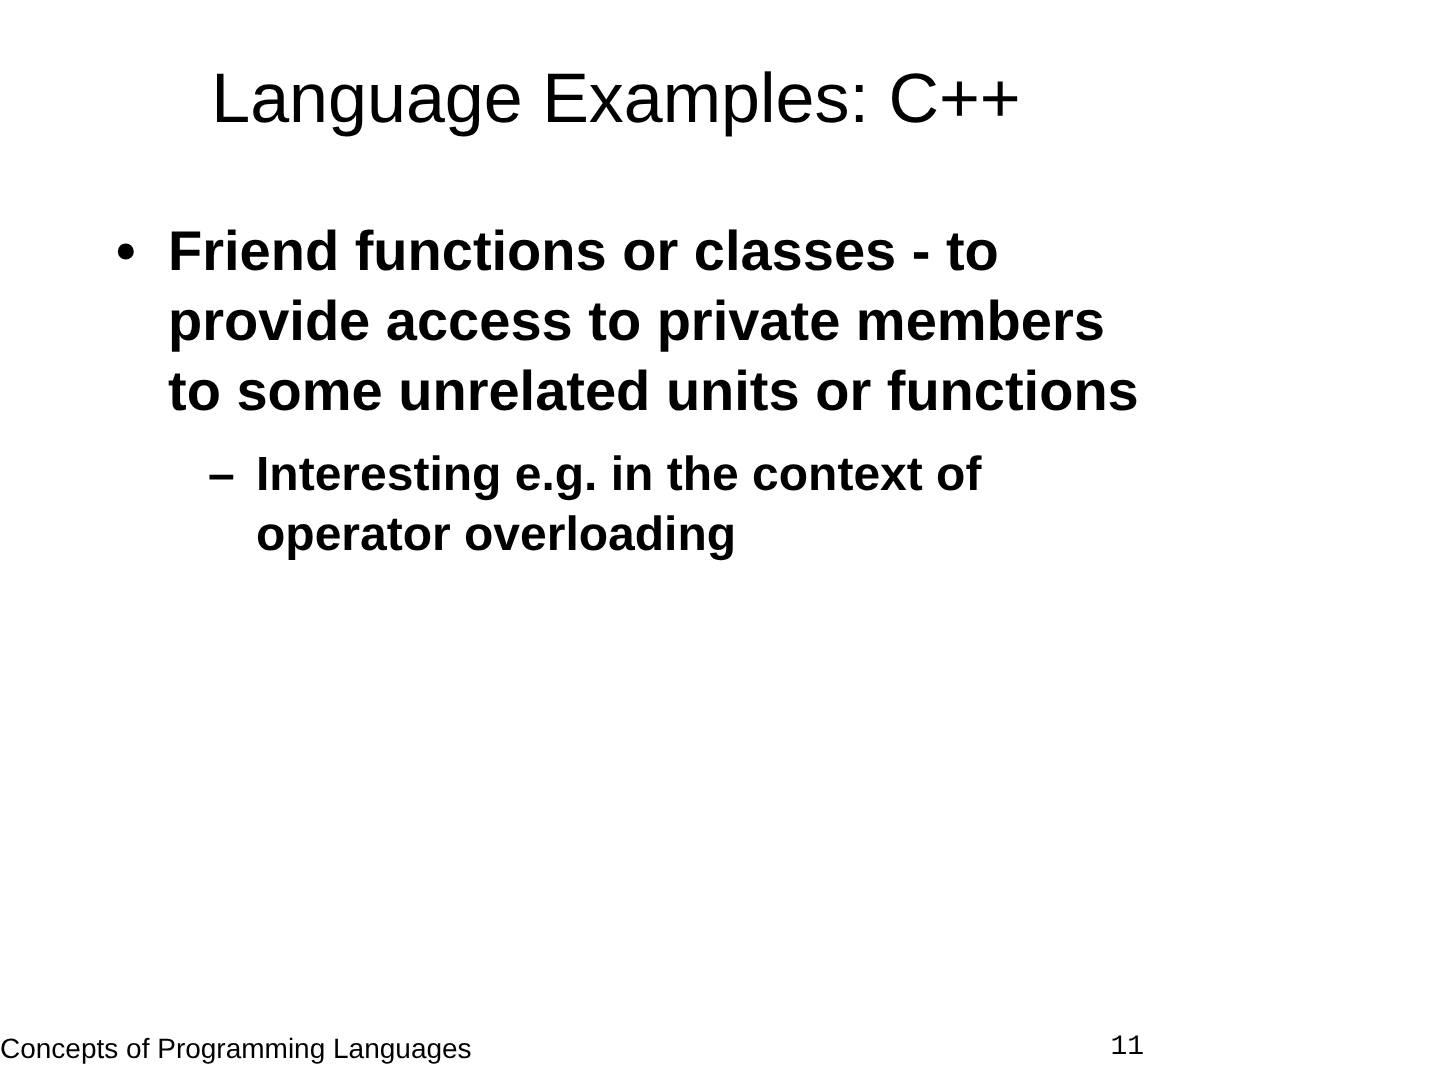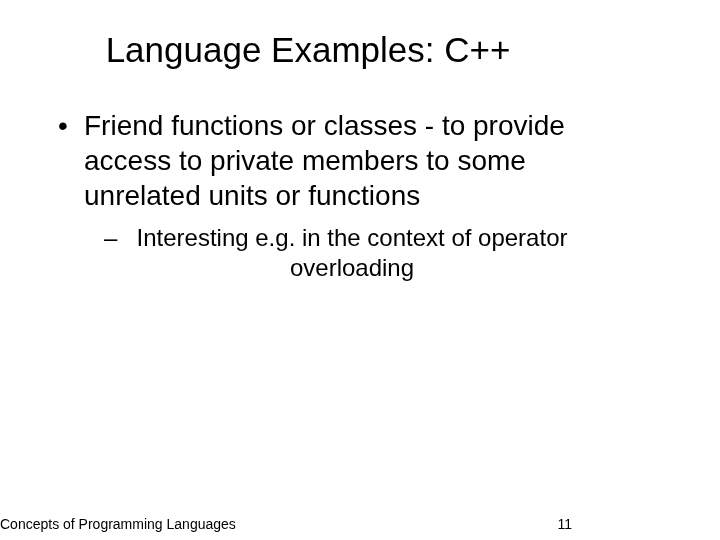--- a/index.html
+++ b/index.html
@@ -30,33 +30,33 @@
   ul.level1 {
     list-style: none;
     padding: 0;
     margin: 0;
   }
   ul.level1 > li {
     font-size: 28px;
     line-height: 1.25;
     position: relative;
     padding-left: 32px;
+    font-weight: bold;
   }
   ul.level1 > li::before {
     content: "•";
     position: absolute;
     left: 6px;
     top: 0;
     font-size: 28px;
   }
   ul.level2 {
     list-style: none;
     padding: 0;
     margin: 10px 0 0 18px;
-    text-align: center;
   }
   ul.level2 > li {
     font-size: 24px;
     line-height: 1.25;
     position: relative;
     padding-left: 26px;
   }
   ul.level2 > li::before {
     content: "–";
     position: absolute;
@@ -72,20 +72,21 @@
     font-size: 14px;
   }
   .footer-center {
     position: absolute;
     width: 100%;
     text-align: left;
   }
   .footer-right {
     position: absolute;
     right: 44px;
+    font-family: Liberation Mono, monospace;
   }
 </style>
 </head>
 <body>
 
 <div class="slide">
   <h1 class="title">
     <span>Language Examples: C++</span><br>
   </h1>
 

